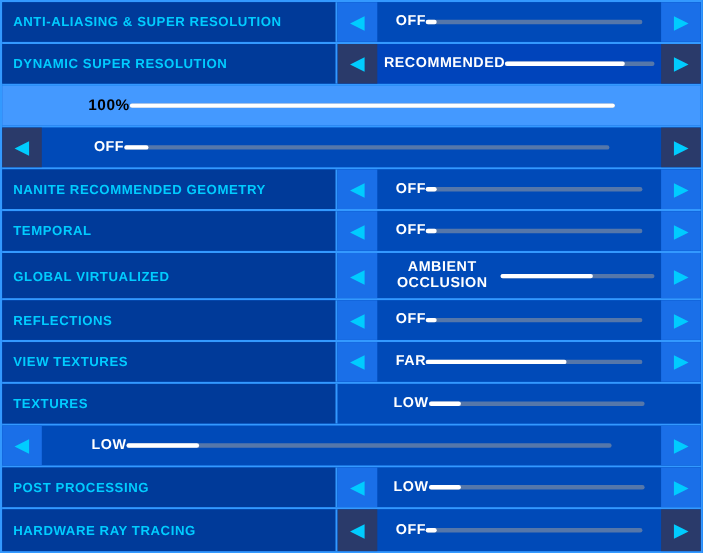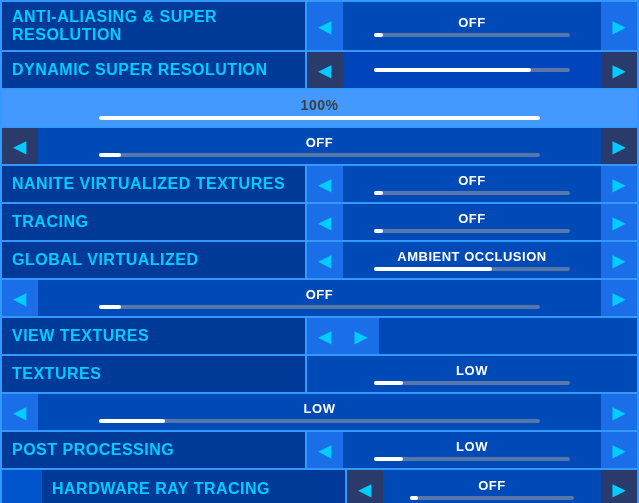--- a/index.html
+++ b/index.html
@@ -18,28 +18,27 @@
 
     .setting-row {
       display: flex;
       align-items: stretch;
       min-height: 38px;
       border-bottom: 2px solid #3399ff;
     }
 
     .setting-row:last-child {
       border-bottom: none;
-      padding-left: 40px;
     }
 
     .setting-label {
       width: 305px;
       background: #003a99;
       color: #00ccff;
-      font-size: 16px;
+      font-size: 12px;
       font-weight: bold;
       display: flex;
       align-items: center;
       padding: 6px 10px;
       border-right: 2px solid #3399ff;
       letter-spacing: 0.5px;
     }
 
     .setting-control {
       flex: 1;
@@ -64,23 +63,23 @@
       flex-shrink: 0;
     }
 
     .arrow-btn.dark {
       background: #2a3a6a;
     }
 
     .value-area {
       flex: 1;
       display: flex;
-      flex-direction: column;
+      flex-direction: row;
       align-items: center;
-      justify-content: flex-start;
+      justify-content: center;
       padding: 4px 6px;
       position: relative;
     }
 
     .value-text {
       color: white;
       font-size: 13px;
       font-weight: bold;
       text-align: center;
       letter-spacing: 0.5px;
@@ -100,21 +99,21 @@
       background: white;
       border-radius: 2px;
     }
 
     
     .row-highlighted .setting-control {
       background: #4499ff;
     }
 
     .row-highlighted .value-text {
-      color: #404040;
+      color: #000000;
       font-size: 14px;
     }
 
     .row-recommended .setting-control {
       background: #0044bb;
     }
 
     .row-recommended .value-text {
       color: white;
     }
@@ -140,20 +139,21 @@
         </button>
       </div>
     </div>
     <div class="setting-row row-recommended">
       <div class="setting-label">DYNAMIC SUPER RESOLUTION</div>
       <div class="setting-control">
         <button class="arrow-btn dark">
           <span>◀</span>
         </button>
         <div class="value-area">
+          <div class="value-text">RECOMMENDED</div>
           <div class="value-bar-container">
             <div class="value-bar-fill" style="width: 80%;"></div>
           </div>
         </div>
         <button class="arrow-btn dark">
           <span>▶</span>
         </button>
       </div>
     </div>
     <div class="setting-row row-highlighted">
@@ -178,38 +178,38 @@
           <div class="value-bar-container">
             <div class="value-bar-fill" style="width: 5%;"></div>
           </div>
         </div>
         <button class="arrow-btn dark">
           <span>▶</span>
         </button>
       </div>
     </div>
     <div class="setting-row">
-      <div class="setting-label">NANITE VIRTUALIZED TEXTURES</div>
-      <div class="setting-control">
-        <button class="arrow-btn">
-          <span>◀</span>
-        </button>
-        <div class="value-area">
-          <div class="value-text">OFF</div>
-          <div class="value-bar-container">
-            <div class="value-bar-fill" style="width: 5%;"></div>
-          </div>
-        </div>
-        <button class="arrow-btn">
-          <span>▶</span>
-        </button>
-      </div>
-    </div>
-    <div class="setting-row">
-      <div class="setting-label">TRACING</div>
+      <div class="setting-label">NANITE RECOMMENDED GEOMETRY</div>
+      <div class="setting-control">
+        <button class="arrow-btn">
+          <span>◀</span>
+        </button>
+        <div class="value-area">
+          <div class="value-text">OFF</div>
+          <div class="value-bar-container">
+            <div class="value-bar-fill" style="width: 5%;"></div>
+          </div>
+        </div>
+        <button class="arrow-btn">
+          <span>▶</span>
+        </button>
+      </div>
+    </div>
+    <div class="setting-row">
+      <div class="setting-label">TEMPORAL</div>
       <div class="setting-control">
         <button class="arrow-btn">
           <span>◀</span>
         </button>
         <div class="value-area">
           <div class="value-text">OFF</div>
           <div class="value-bar-container">
             <div class="value-bar-fill" style="width: 5%;"></div>
           </div>
         </div>
@@ -229,20 +229,21 @@
           <div class="value-bar-container">
             <div class="value-bar-fill" style="width: 60%;"></div>
           </div>
         </div>
         <button class="arrow-btn">
           <span>▶</span>
         </button>
       </div>
     </div>
     <div class="setting-row">
+      <div class="setting-label">REFLECTIONS</div>
       <div class="setting-control">
         <button class="arrow-btn">
           <span>◀</span>
         </button>
         <div class="value-area">
           <div class="value-text">OFF</div>
           <div class="value-bar-container">
             <div class="value-bar-fill" style="width: 5%;"></div>
           </div>
         </div>
@@ -250,20 +251,26 @@
           <span>▶</span>
         </button>
       </div>
     </div>
     <div class="setting-row">
       <div class="setting-label">VIEW TEXTURES</div>
       <div class="setting-control">
         <button class="arrow-btn">
           <span>◀</span>
         </button>
+        <div class="value-area">
+          <div class="value-text">FAR</div>
+          <div class="value-bar-container">
+            <div class="value-bar-fill" style="width: 65%;"></div>
+          </div>
+        </div>
         <button class="arrow-btn">
           <span>▶</span>
         </button>
       </div>
     </div>
     <div class="setting-row">
       <div class="setting-label">TEXTURES</div>
       <div class="setting-control">
         <div style="width: 36px;"></div>
         <div class="value-area">

